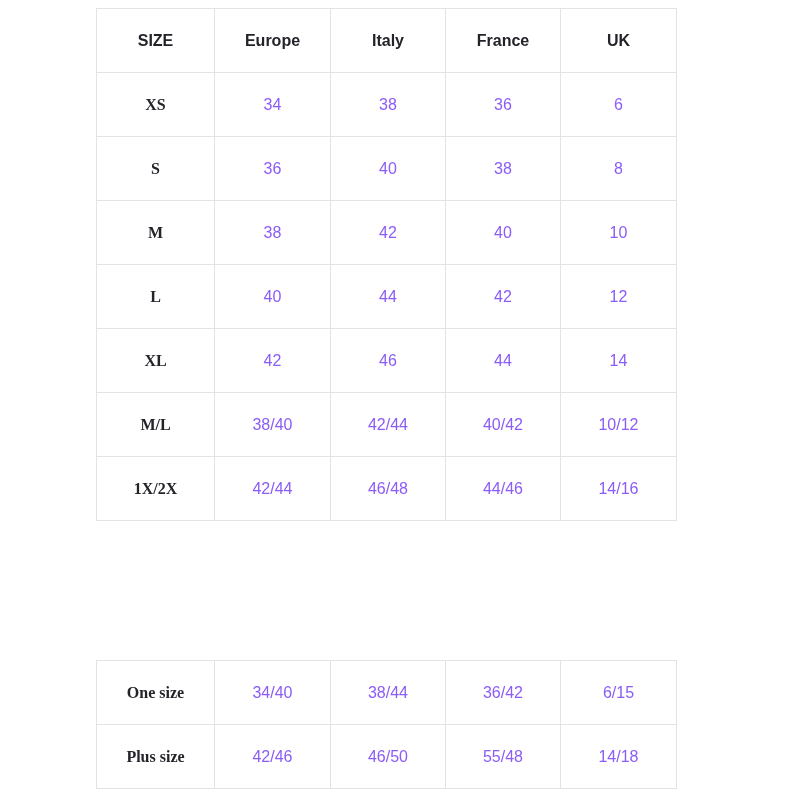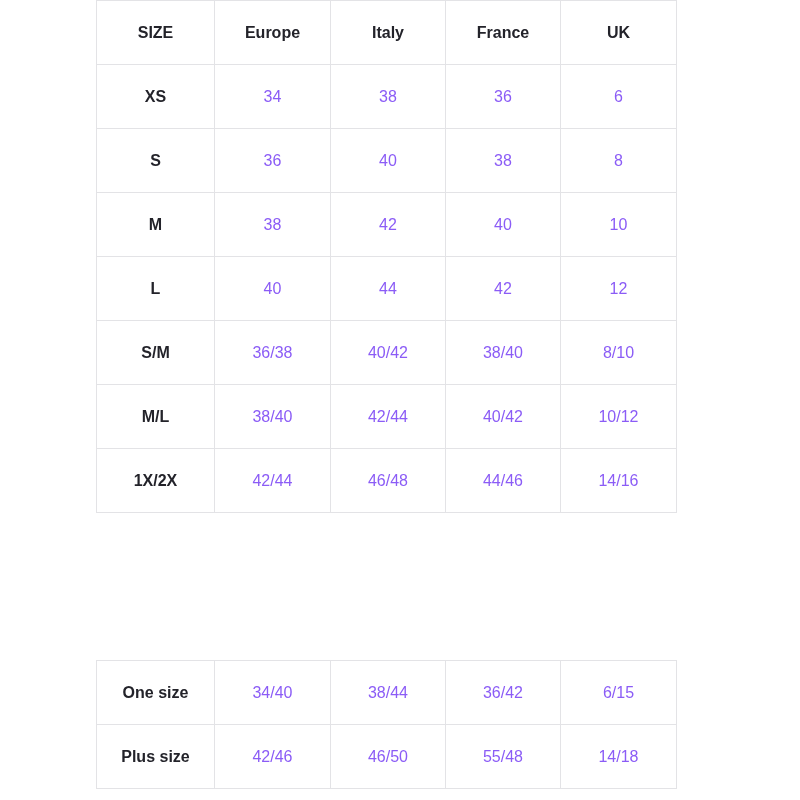--- a/index.html
+++ b/index.html
@@ -16,21 +16,21 @@
     width: 800px;
     height: 800px;
     box-sizing: border-box;
     overflow: hidden;
   }
   .table-wrap {
     position: absolute;
     left: 96px;
     width: 580px;
   }
-  #main-table-wrap { top: 0; }
+  #main-table-wrap { top: 8px; }
   #secondary-table-wrap { top: 660px; }
 
   table.size-table {
     border-collapse: collapse;
     width: 580px;
     table-layout: fixed;
   }
   table.size-table td,
   table.size-table th {
     border: 1px solid #e3e3e6;
@@ -49,20 +49,21 @@
   table.size-table col.c4 { width: 116px; }
 
   table.size-table thead th {
     font-weight: 700;
     font-size: 16px;
     color: #23232a;
   }
   table.size-table tbody td.rowhead {
     font-weight: 700;
     color: #23232a;
+    font-family: Liberation Serif, serif;
   }
   #secondary-table td.rowhead {
     font-weight: 700;
     color: #23232a;
     margin-left: 12px;
   }
 </style>
 </head>
 <body>
 
@@ -109,25 +110,25 @@
           <td>10</td>
         </tr>
         <tr>
           <td class="rowhead">L</td>
           <td>40</td>
           <td>44</td>
           <td>42</td>
           <td>12</td>
         </tr>
         <tr>
-          <td class="rowhead">S/M</td>
-          <td>36/38</td>
-          <td>40/42</td>
-          <td>38/40</td>
-          <td>8/10</td>
+          <td class="rowhead">XL</td>
+          <td>42</td>
+          <td>46</td>
+          <td>44</td>
+          <td>14</td>
         </tr>
         <tr>
           <td class="rowhead">M/L</td>
           <td>38/40</td>
           <td>42/44</td>
           <td>40/42</td>
           <td>10/12</td>
         </tr>
         <tr>
           <td class="rowhead">1X/2X</td>

